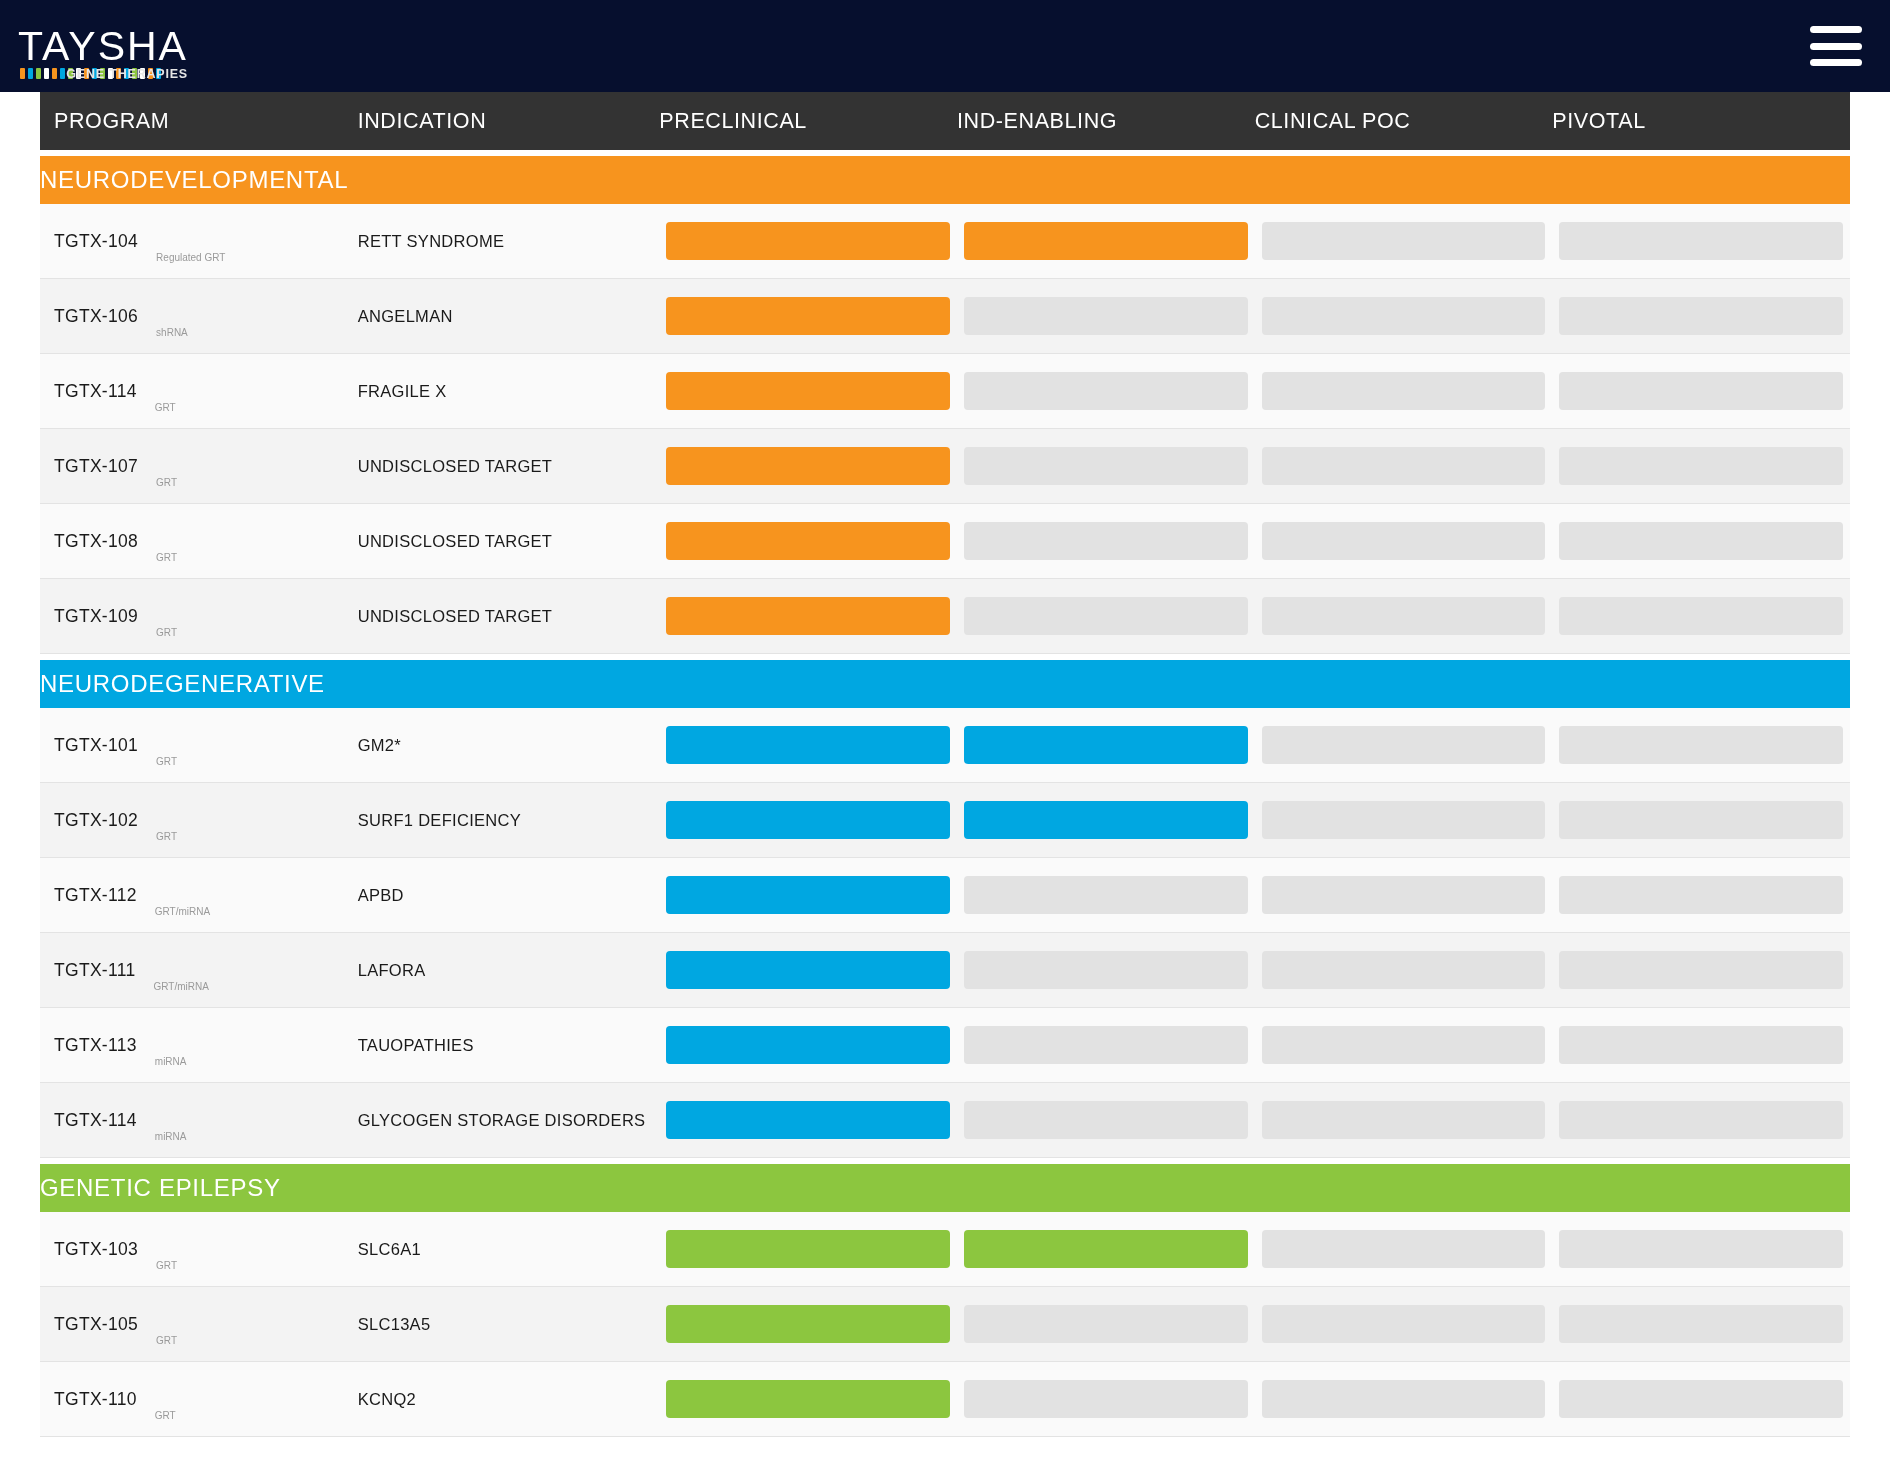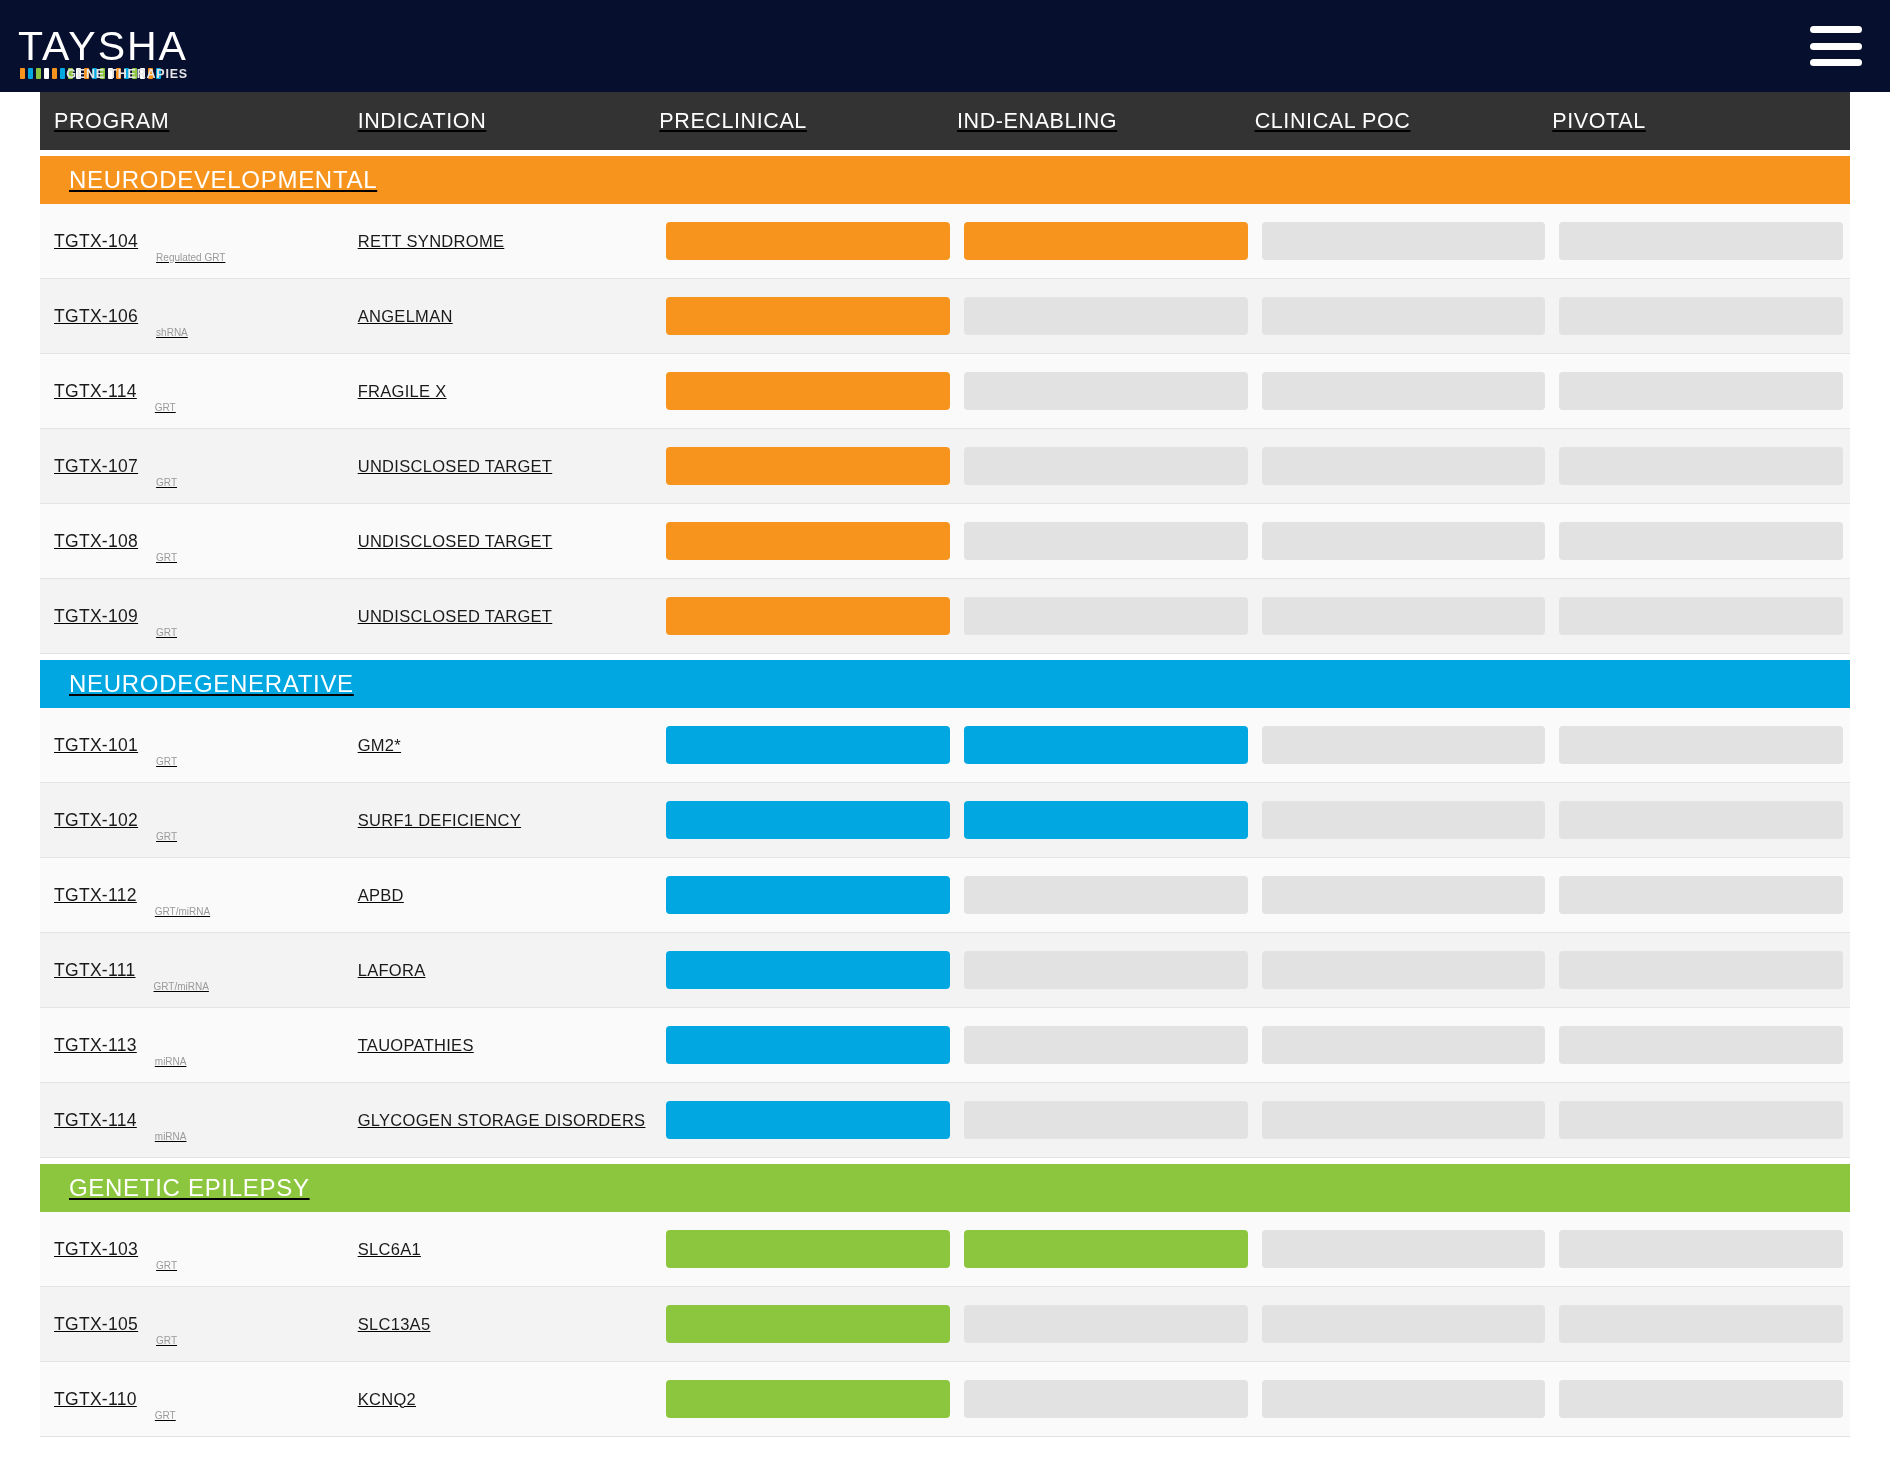--- a/index.html
+++ b/index.html
@@ -75,21 +75,20 @@
     background: #ffffff;
     border-radius: 4px;
     width: 100%;
   }
 
   
   .chart-wrap {
     padding: 0 40px;
     box-sizing: border-box;
     width: 1890px;
-    text-decoration: underline;
   }
 
   .col-program   { width: 300px; }
   .col-indication{ width: 320px; }
   .col-stage     { width: 298px; }
 
   .header-row {
     display: flex;
     background: #333333;
     height: 58px;
@@ -109,21 +108,21 @@
   .header-row .hcell.indication {
     text-align: left;
     padding-left: 18px;
     box-sizing: border-box;
   }
 
   .section-band {
     height: 48px;
     display: flex;
     align-items: center;
-    padding-left: 29px;
+    padding-left: 0;
     box-sizing: border-box;
     color: #ffffff;
     font-size: 24px;
     letter-spacing: 0.7px;
     margin-top: 6px;
   }
 
   .row {
     display: flex;
     align-items: center;

